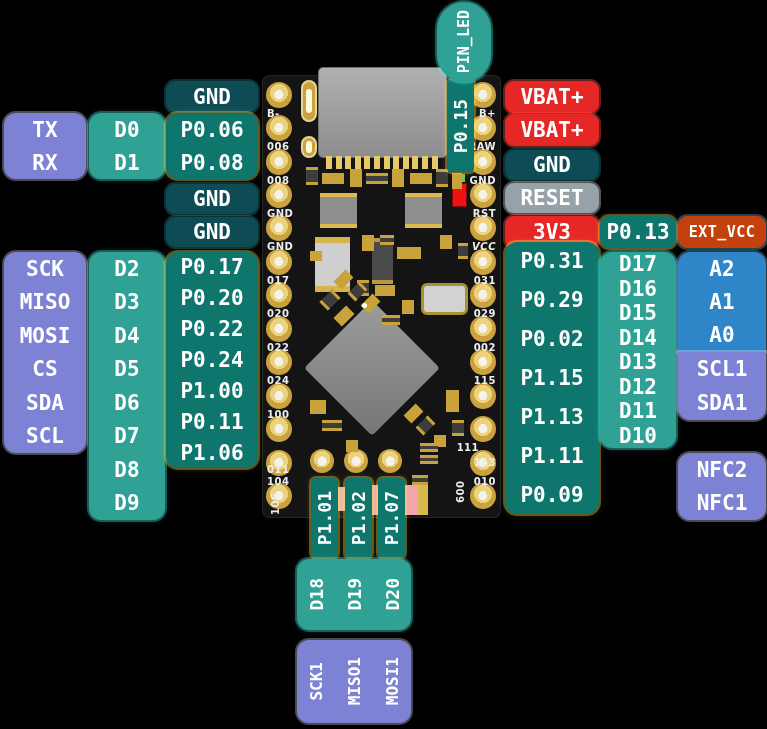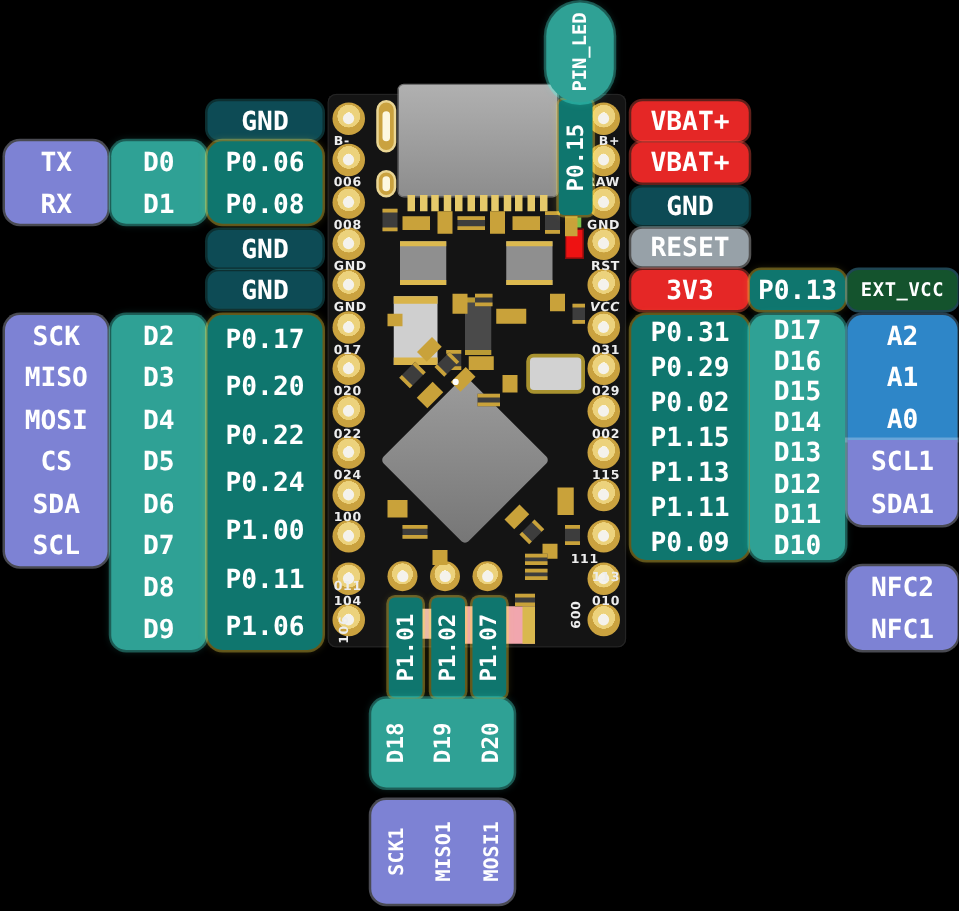--- a/index.html
+++ b/index.html
@@ -13,21 +13,21 @@
        font-weight:bold;font-size:21px;white-space:nowrap;}
   .row.small{font-size:15px;letter-spacing:0.5px;}
 
   .gold  {background:#0f766e;box-shadow:0 0 0 2px rgba(255,226,70,.32),0 0 7px rgba(255,226,70,.25);}
   .teal  {background:#2fa195;box-shadow:0 0 0 2px rgba(80,255,236,.30),0 0 7px rgba(80,255,236,.22);}
   .purple{background:#7d82d4;box-shadow:0 0 0 2px rgba(228,230,255,.32);}
   .blue  {background:#2e86c8;box-shadow:0 0 0 2px rgba(135,205,255,.30);}
   .red   {background:#e52726;box-shadow:0 0 0 2px rgba(255,85,70,.38);}
   .gnd   {background:#0d4b55;box-shadow:0 0 0 2px rgba(55,215,225,.22);}
   .gray  {background:#97a1a8;box-shadow:0 0 0 2px rgba(255,255,255,.32);}
-  .extvcc{background:#14532d;box-shadow:0 0 0 2px rgba(95,215,255,.32);}
+  .extvcc{background:#c2410c;box-shadow:0 0 0 2px rgba(95,215,255,.32);}
 
   
   .vtext{writing-mode:vertical-rl;transform:rotate(180deg);text-orientation:mixed;
          color:#fff;font-weight:bold;white-space:nowrap;}
   .vtext-cw{writing-mode:vertical-rl;text-orientation:mixed;color:#fff;font-weight:bold;}
   .vpill{position:absolute;display:flex;align-items:center;justify-content:center;z-index:3;}
   .hgroup{position:absolute;display:flex;flex-direction:row;z-index:3;border-radius:12px;}
   .hgroup .cell{flex:1;display:flex;align-items:center;justify-content:center;}
 
   
@@ -235,21 +235,21 @@
   <div class="pill teal" style="left:89px;top:252px;width:76px;height:268px">
     <div class="row">D2</div>
     <div class="row">D3</div>
     <div class="row">D4</div>
     <div class="row">D5</div>
     <div class="row">D6</div>
     <div class="row">D7</div>
     <div class="row">D8</div>
     <div class="row">D9</div>
   </div>
-  <div class="pill gold" style="left:166px;top:252px;width:92px;height:268px">
+  <div class="pill gold" style="left:166px;top:252px;width:92px;height:216px">
     <div class="row">P0.17</div>
     <div class="row">P0.20</div>
     <div class="row">P0.22</div>
     <div class="row">P0.24</div>
     <div class="row">P1.00</div>
     <div class="row">P0.11</div>
     <div class="row">P1.06</div>
   </div>
 
   <div class="pill red single" style="left:505px;top:81px;width:94px;height:32px">
@@ -267,21 +267,21 @@
   <div class="pill red single" style="left:505px;top:216px;width:94px;height:32px">
     <div class="row">3V3</div>
   </div>
   <div class="pill gold single" style="left:600px;top:216px;width:76px;height:32px">
     <div class="row">P0.13</div>
   </div>
   <div class="pill extvcc single" style="left:678px;top:216px;width:88px;height:32px">
     <div class="row small">EXT_VCC</div>
   </div>
 
-  <div class="pill gold" style="left:505px;top:252px;width:94px;height:196px">
+  <div class="pill gold" style="left:505px;top:242px;width:94px;height:272px">
     <div class="row">P0.31</div>
     <div class="row">P0.29</div>
     <div class="row">P0.02</div>
     <div class="row">P1.15</div>
     <div class="row">P1.13</div>
     <div class="row">P1.11</div>
     <div class="row">P0.09</div>
   </div>
   <div class="pill teal" style="left:600px;top:252px;width:76px;height:196px">
     <div class="row">D17</div>

